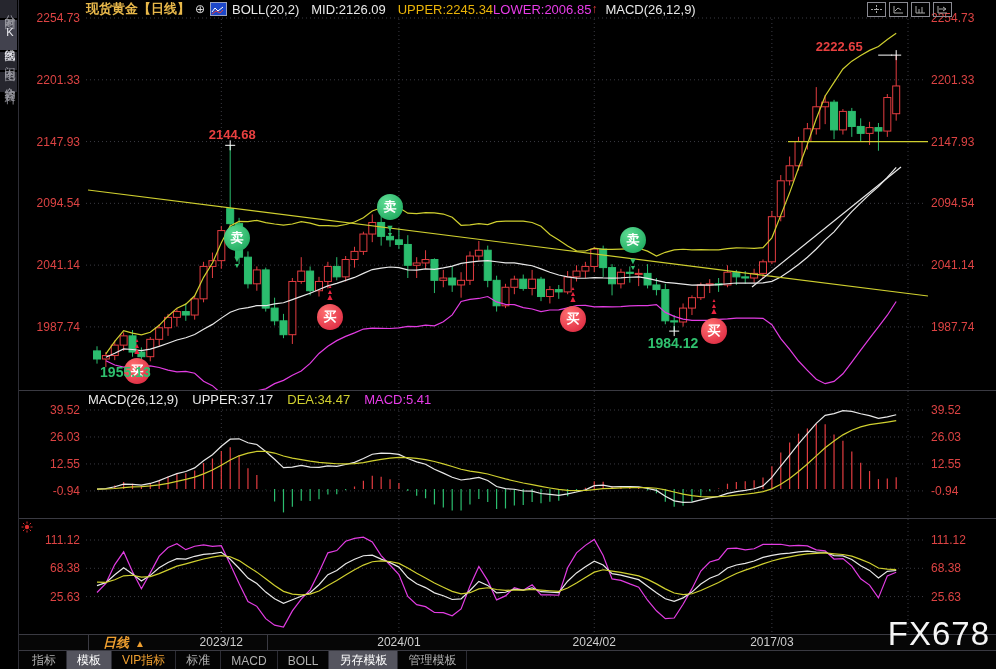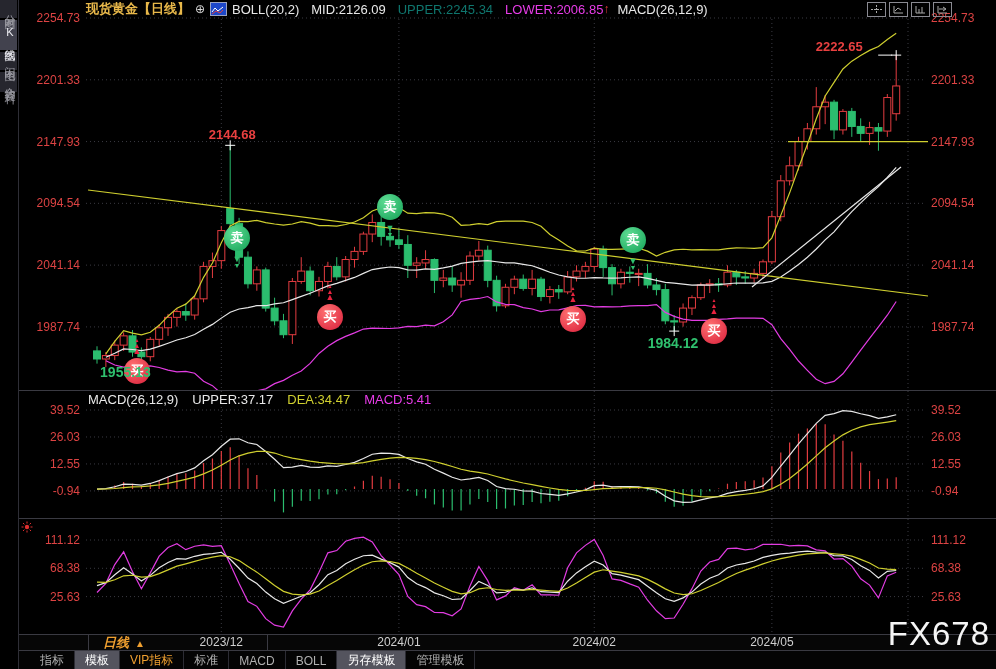--- a/index.html
+++ b/index.html
@@ -12,21 +12,21 @@
     background:#26262e;font-size:11px;letter-spacing:2px;text-align:center;border-bottom:2px solid #000;cursor:pointer;}
   .strip-tab.active{background:#42424e;color:#ececf2;}
   
   .topbar{position:absolute;left:18px;top:0;right:0;height:18px;display:flex;align-items:center;
     font-size:13px;z-index:5;white-space:nowrap;}
   .topbar .pad{width:68px;}
   .t-sym{color:#e8b84a;font-weight:700;}
   .t-oplus{color:#d8d8d8;margin:0 5px;font-size:12px;}
   .mini-chart{width:15px;height:12px;background:#1d47c8;border:1px solid #9aa2c0;display:inline-block;margin-right:5px;}
   .t-w{color:#e8e8e8;margin-right:12px;}
-  .t-y{color:#0f766e;margin-right:12px;}
+  .t-y{color:#eab308;}
   .t-m{color:#e83ce8;}
   .t-arrow{color:#e03c3c;font-size:12px;margin-right:8px;font-weight:700;}
   .tool-icons{position:absolute;right:44px;top:2px;display:flex;z-index:6;}
   .tool-icon{width:17px;height:13px;border:1px solid #8a8a92;margin-left:3px;display:flex;align-items:center;justify-content:center;cursor:pointer;}
   
   .axl{position:absolute;color:#dd4343;font-size:12px;z-index:3;line-height:14px;}
   .axl.left{left:18px;width:62px;text-align:right;}
   .axl.right{left:931px;}
   
   .panel-hdr{position:absolute;left:88px;z-index:4;font-size:13px;display:flex;gap:14px;white-space:nowrap;}
@@ -44,21 +44,21 @@
   
   .sun{position:absolute;left:21px;top:519px;z-index:5;cursor:pointer;}
   
   .date-row{position:absolute;left:18px;right:0;top:634px;height:16px;border-top:1px solid #3a3a42;background:#060606;z-index:5;font-style:italic;}
   .cell-period{position:absolute;left:70px;top:0;width:180px;height:16px;border-left:1px solid #3a3a42;border-right:1px solid #3a3a42;
     color:#f0a030;font-weight:700;font-size:13px;line-height:15px;padding-left:14px;box-sizing:border-box;cursor:pointer;}
   .cell-period .arr{font-size:10px;margin-left:6px;}
   .date-lbl{position:absolute;top:635px;color:#cfcfcf;font-size:12px;transform:translateX(-50%);z-index:5;}
   
   .tab-row{position:absolute;left:18px;right:0;top:650px;height:19px;background:#040404;border-top:1px solid #3a3a42;
-    display:flex;align-items:stretch;z-index:5;font-size:12px;padding-left:12px;}
+    display:flex;align-items:stretch;z-index:5;font-size:12px;padding-left:4px;}
   .btab{padding:0 10px;display:flex;align-items:center;color:#b0b0b0;border-right:1px solid #2c2c34;cursor:pointer;white-space:nowrap;}
   .btab.active{background:#54545e;color:#fff;}
   .btab.vip{color:#f0a030;}
   
   .watermark{position:absolute;right:6px;bottom:16px;color:#f5f5f5;font-size:33px;letter-spacing:1px;z-index:7;}
   .chart-hit{position:absolute;left:86px;top:18px;width:840px;height:372px;z-index:2;}
 </style>
 </head>
 <body>
 
@@ -513,21 +513,21 @@
     <div class="axl right" style="top: 483.92px;">-0.94</div>
     <div class="axl left" style="top: 533px;">111.12</div>
     <div class="axl right" style="top: 533px;">111.12</div>
     <div class="axl left" style="top: 561.294px;">68.38</div>
     <div class="axl right" style="top: 561.294px;">68.38</div>
     <div class="axl left" style="top: 589.594px;">25.63</div>
     <div class="axl right" style="top: 589.594px;">25.63</div>
     <div class="date-lbl" style="left: 221.32px;">2023/12</div>
     <div class="date-lbl" style="left: 398.92px;">2024/01</div>
     <div class="date-lbl" style="left: 594.28px;">2024/02</div>
-    <div class="date-lbl" style="left: 771.88px;">2024/05</div>
+    <div class="date-lbl" style="left: 771.88px;">2017/03</div>
     <div class="badge sell" style="left: 237px; top: 238px;">卖</div>
     <div class="tri sell" style="left: 237px; top: 262px;">
       <div style="font-size:9px">▼</div>
       <div style="font-size:7px">▼</div>
     </div>
     <div class="badge sell" style="left: 390px; top: 207px;">卖</div>
     <div class="tri sell" style="left: 390px; top: 231px;">
       <div style="font-size:9px">▼</div>
       <div style="font-size:7px">▼</div>
     </div>

